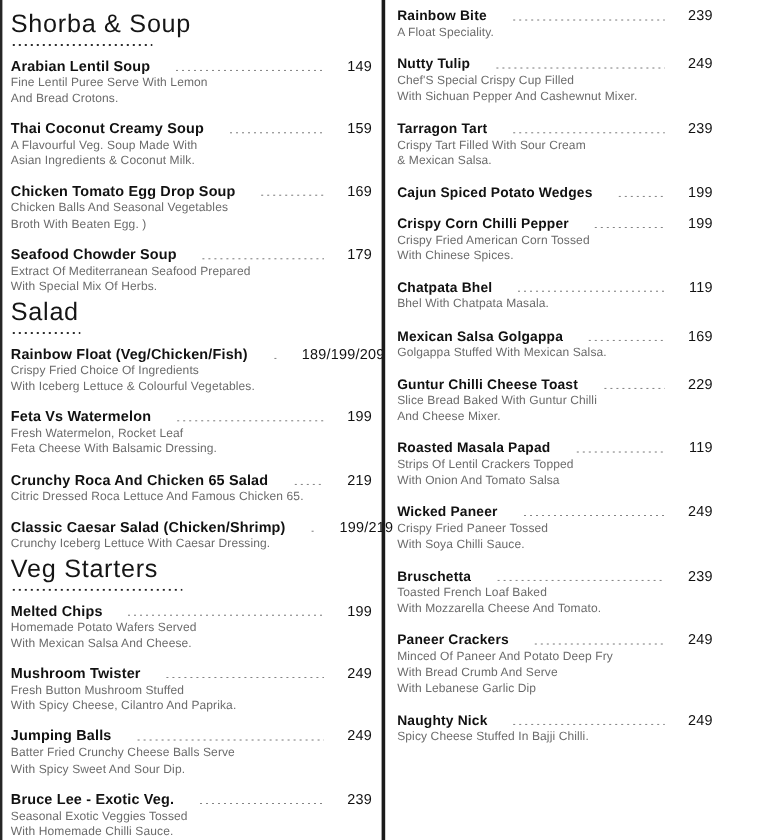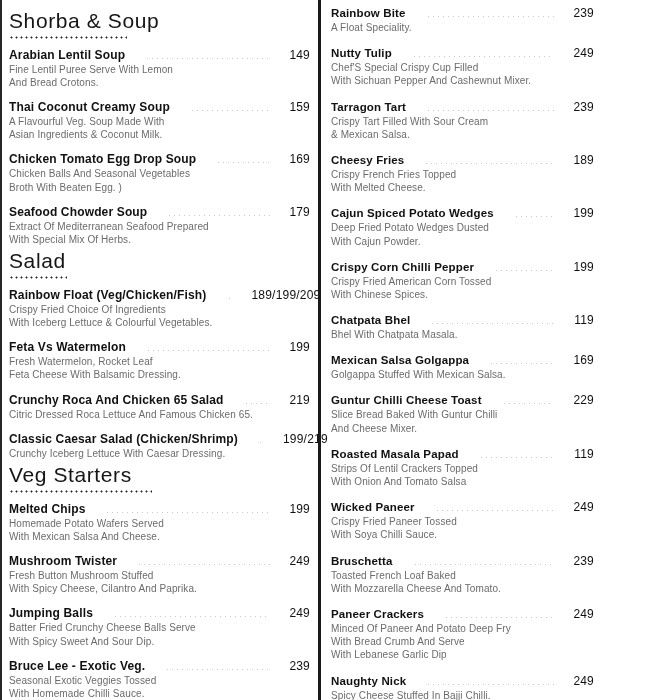--- a/index.html
+++ b/index.html
@@ -287,35 +287,24 @@
           <div class="item-line">
             <span class="item-name">Tarragon Tart</span>
             <span class="dot-leader"></span>
             <span class="item-price">239</span>
           </div>
           <div class="item-desc">Crispy Tart Filled With Sour Cream
 &amp; Mexican Salsa.</div>
         </div>
         <div class="menu-item">
           <div class="item-line">
-            <span class="item-name">Cheesy Fries</span>
-            <span class="dot-leader"></span>
-            <span class="item-price">189</span>
-          </div>
-          <div class="item-desc">Crispy French Fries Topped
-With Melted Cheese.</div>
-        </div>
-        <div class="menu-item">
-          <div class="item-line">
             <span class="item-name">Cajun Spiced Potato Wedges</span>
             <span class="dot-leader"></span>
             <span class="item-price">199</span>
           </div>
-          <div class="item-desc">Deep Fried Potato Wedges Dusted
-With Cajun Powder.</div>
         </div>
         <div class="menu-item">
           <div class="item-line">
             <span class="item-name">Crispy Corn Chilli Pepper</span>
             <span class="dot-leader"></span>
             <span class="item-price">199</span>
           </div>
           <div class="item-desc">Crispy Fried American Corn Tossed
 With Chinese Spices.</div>
         </div>

